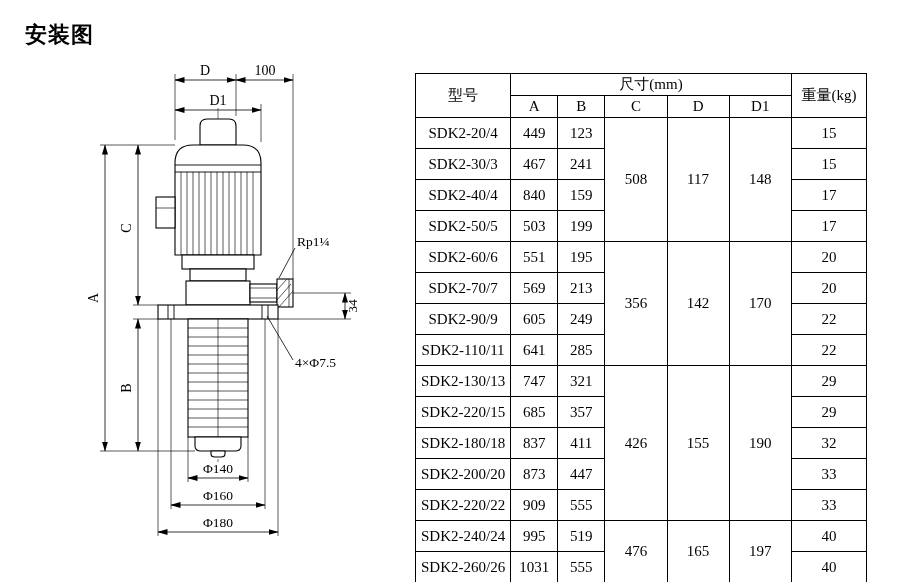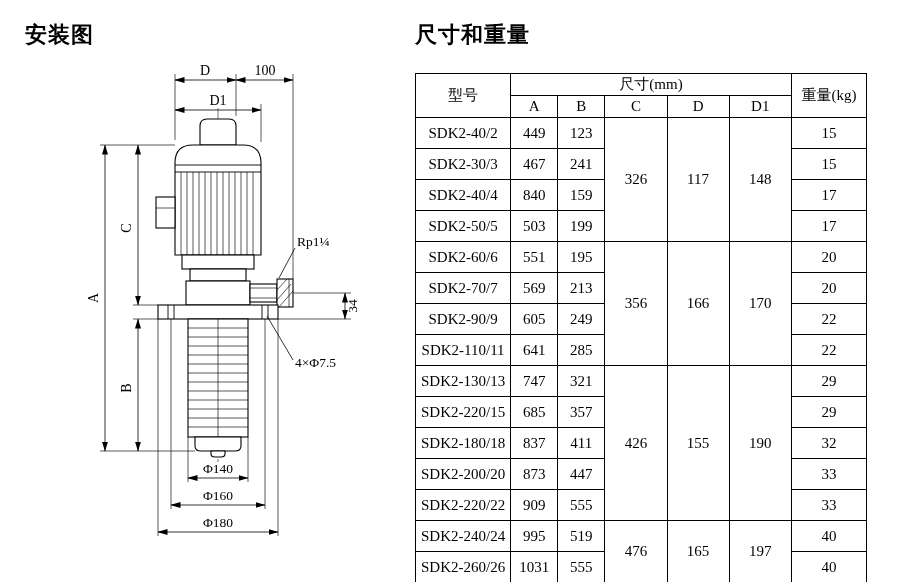--- a/index.html
+++ b/index.html
@@ -23,21 +23,20 @@
   th,td{border:1px solid #000;text-align:center;vertical-align:middle;font-size:15px;font-weight:normal;padding:0;overflow:hidden;}
   thead th{height:21px;}
   tbody td{height:30px;}
 </style>
 </head>
 <body>
 
 <div class="page">
 
   <h2 class="sec-title" id="title-left">安装图</h2>
-  <h2 class="sec-title" id="title-right">尺寸和重量</h2>
 
   <svg class="diagram" viewBox="0 0 350 520">
     <defs>
       <marker id="arw" viewBox="0 0 10 10" refX="9.5" refY="5" markerWidth="10" markerHeight="10" markerUnits="userSpaceOnUse" orient="auto-start-reverse">
         <path d="M0,2 L10,5 L0,8 Z" fill="#000"></path>
       </marker>
     </defs>
 
     <line class="axis" x1="173" y1="58" x2="173" y2="414"></line>
 
@@ -131,24 +130,24 @@
         <tr>
           <th>A</th>
           <th>B</th>
           <th>C</th>
           <th>D</th>
           <th>D1</th>
         </tr>
       </thead>
       <tbody>
           <tr>
-            <td>SDK2-40/2</td>
+            <td>SDK2-20/4</td>
             <td>449</td>
             <td>123</td>
-            <td rowspan="4">326</td>
+            <td rowspan="4">508</td>
             <td rowspan="4">117</td>
             <td rowspan="4">148</td>
             <td>15</td>
           </tr>
           <tr>
             <td>SDK2-30/3</td>
             <td>467</td>
             <td>241</td>
             <td>15</td>
           </tr>
@@ -162,21 +161,21 @@
             <td>SDK2-50/5</td>
             <td>503</td>
             <td>199</td>
             <td>17</td>
           </tr>
           <tr>
             <td>SDK2-60/6</td>
             <td>551</td>
             <td>195</td>
             <td rowspan="4">356</td>
-            <td rowspan="4">166</td>
+            <td rowspan="4">142</td>
             <td rowspan="4">170</td>
             <td>20</td>
           </tr>
           <tr>
             <td>SDK2-70/7</td>
             <td>569</td>
             <td>213</td>
             <td>20</td>
           </tr>
           <tr>

